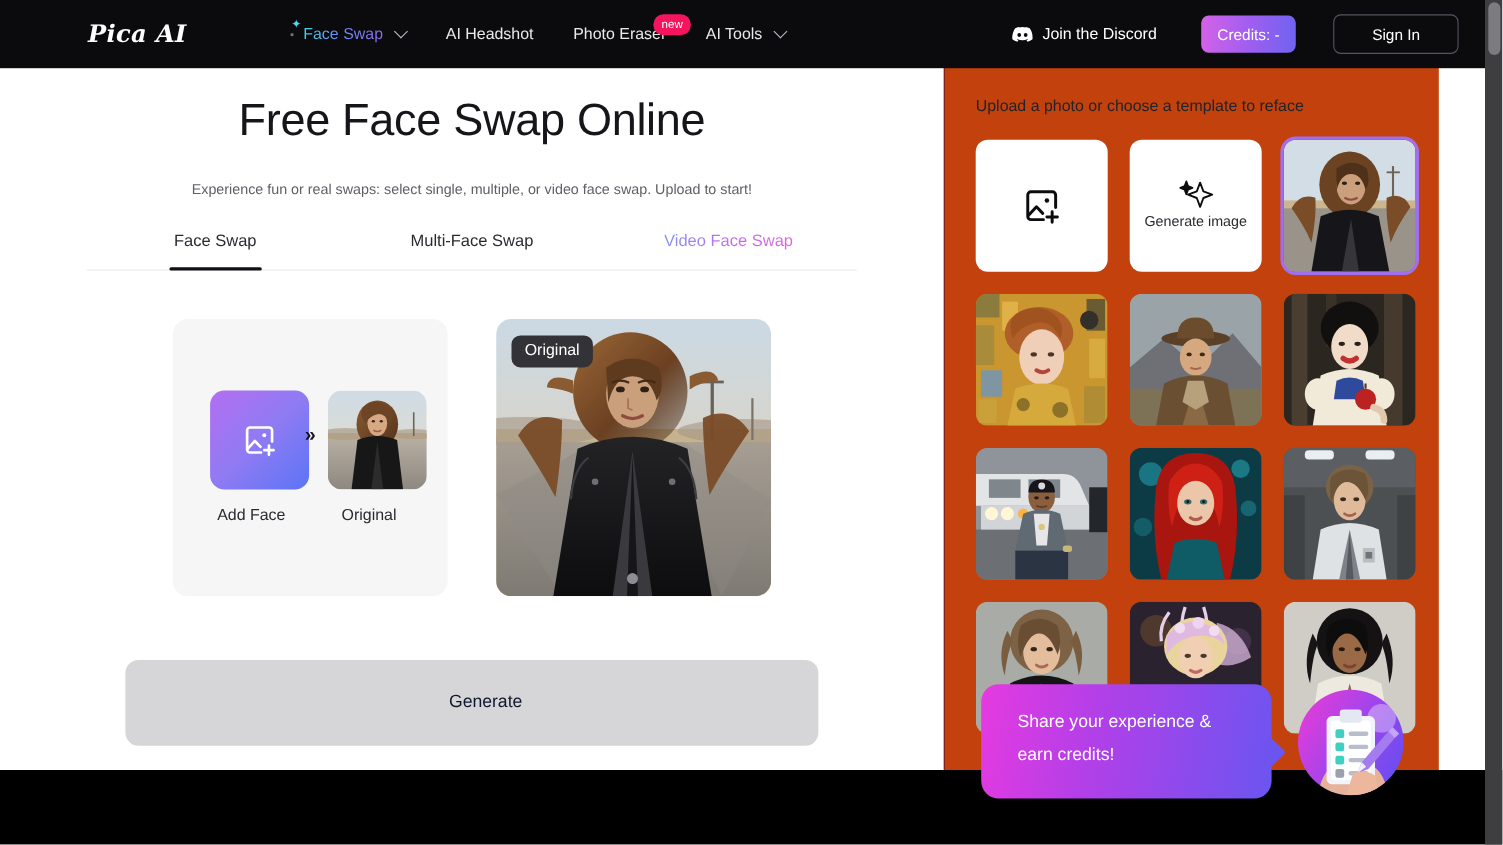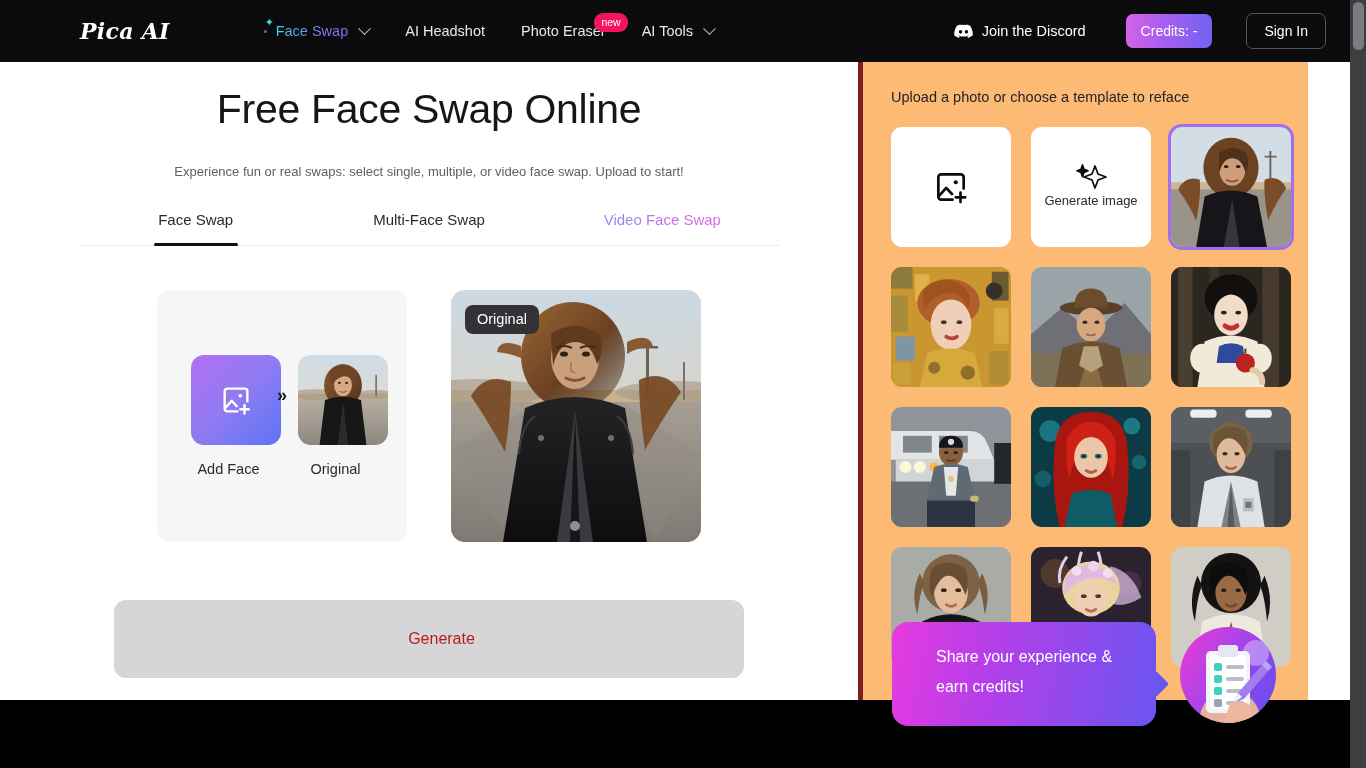--- a/index.html
+++ b/index.html
@@ -127,21 +127,21 @@
     white-space: nowrap;
     font-family: "Liberation Sans", sans-serif;
   }
   .signin-btn {
     margin-left: 22px;
     background: transparent;
     color: #ffffff;
     font-size: 14px;
     border: 1px solid #555560;
     border-radius: 7px;
-    padding: 9px 17px;
+    padding: 9px 34px;
     cursor: pointer;
     white-space: nowrap;
     font-family: "Liberation Sans", sans-serif;
   }
 
   
   .stage {
     position: absolute;
     top: 59px; left: 0;
     width: 858px;
@@ -260,38 +260,38 @@
     padding: 6px 12px 7px;
     border-radius: 8px;
     z-index: 3;
   }
   .generate-btn {
     display: block;
     margin: 58px auto 0;
     width: 630px;
     height: 78px;
     background: #d6d6d8;
-    color: #b91c1c;
+    color: #0f172a;
     font-size: 16px;
     border: none;
     border-radius: 12px;
     cursor: not-allowed;
     font-family: "Liberation Sans", sans-serif;
     padding-left: 25px;
   }
 
   
   .panel {
     position: absolute;
     top: 59px;
     left: 858px;
     width: 450px;
     height: 641px;
-    background: #fdba74;
-    border-left: 5px solid #7f1d1d;
+    background: #c2410c;
+    border-left: 1px solid #7f1d1d;
     overflow: hidden;
   }
   .panel-title {
     margin: 30px 0 0 28px;
     font-size: 14.5px;
     color: #23232a;
   }
   .grid {
     margin: 22px 0 0 28px;
     width: 370px;
@@ -344,21 +344,21 @@
   }
   .bubble {
     position: relative;
     width: 264px;
     min-height: 104px;
     border-radius: 16px;
     background: linear-gradient(100deg, #e63ae0 0%, #b33fe8 38%, #6b55f0 100%);
     color: #ffffff;
     font-size: 16px;
     line-height: 30px;
-    padding: 20px 22px 18px 44px;
+    padding: 20px 22px 18px 33px;
     cursor: pointer;
   }
   .bubble::after {
     content: "";
     position: absolute;
     right: -9px;
     top: 52px;
     width: 20px; height: 20px;
     background: #6b55f0;
     transform: rotate(45deg);

